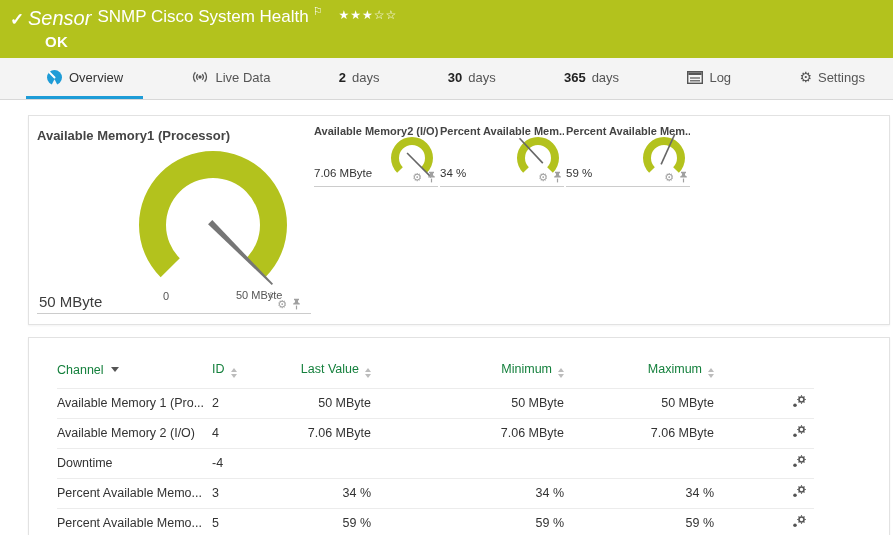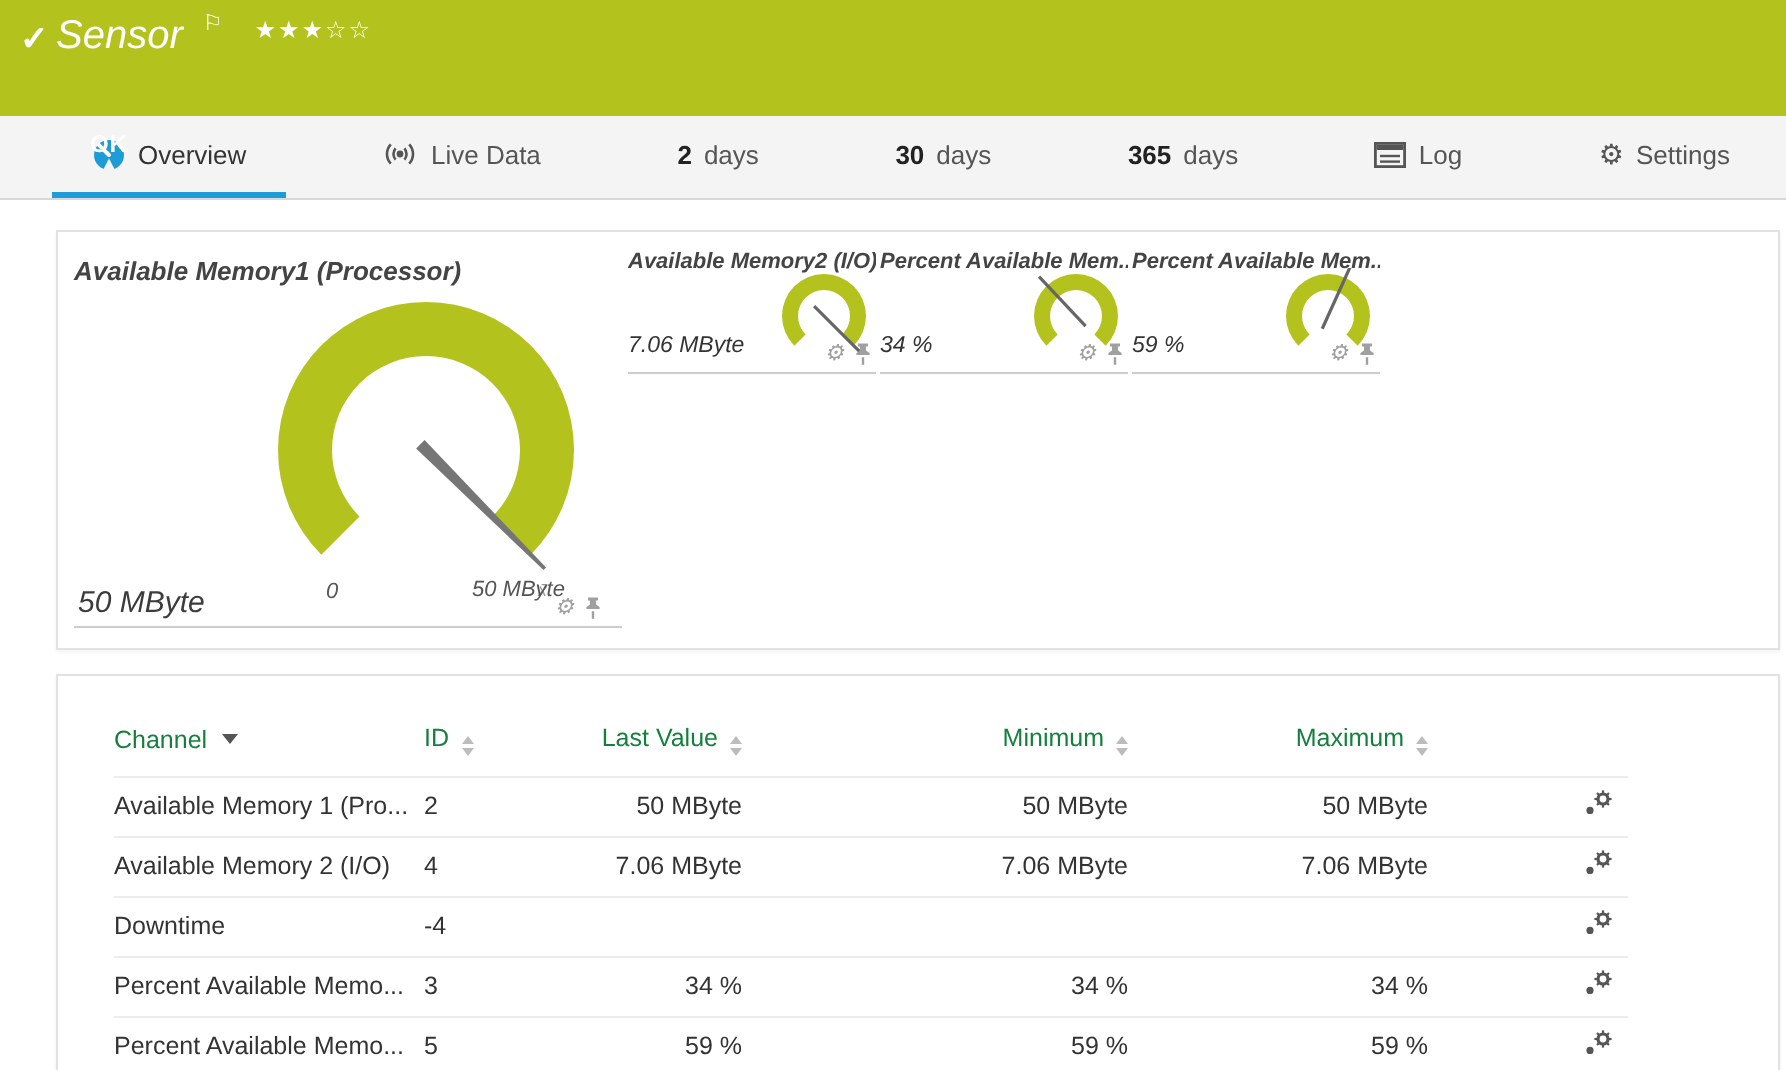--- a/index.html
+++ b/index.html
@@ -9,38 +9,38 @@
   .page{width:893px;height:535px;position:relative;background:#fff;}
 
   
   .sensor-header{height:58px;background:var(--green);color:#fff;position:relative;}
   .hdr-check{position:absolute;left:10px;top:9px;font-size:17px;font-weight:bold;}
   .hdr-titlerow{position:absolute;left:28px;top:7px;display:flex;align-items:flex-start;}
   .hdr-kind{font-style:italic;font-size:20px;margin-right:6px;}
   .hdr-title{font-size:17px;font-weight:400;}
   .hdr-flag{font-size:11px;margin-left:4px;position:relative;top:-2px;cursor:pointer;}
   .hdr-stars{font-size:12px;letter-spacing:1px;margin-left:16px;position:relative;top:1px;cursor:pointer;}
-  .hdr-status{position:absolute;left:45px;top:33px;font-size:12px;font-weight:bold;letter-spacing:.4px;margin-top:32px;}
+  .hdr-status{position:absolute;left:45px;top:33px;font-size:15px;font-weight:bold;letter-spacing:.4px;}
 
   
   .tabbar{height:42px;background:#f4f4f4;border-bottom:1px solid #d8d8d8;
     display:flex;justify-content:space-between;align-items:stretch;padding:0 8px 0 26px;}
   .tab{display:flex;align-items:center;gap:6px;padding:0 20px;font-size:13px;color:#555;
     border-bottom:3px solid transparent;cursor:pointer;white-space:nowrap;}
   .tab .num{font-weight:bold;color:#222;}
   .tab.active{border-bottom-color:var(--blue);color:#333;}
   .tab .ticon{display:inline-flex;align-items:center;}
   .gear-glyph{font-size:14px;color:#555;line-height:1;}
 
   
   .content{padding:15px 3px 0 28px;background:#fff;}
   .panel{background:#fff;border:1px solid #e2e2e2;box-shadow:0 1px 2px rgba(0,0,0,.05);}
 
   
-  .gauges-panel{height:210px;display:flex;padding:9px 10px 0 8px;margin-bottom:12px;font-style:italic;}
+  .gauges-panel{height:210px;display:flex;padding:9px 10px 0 8px;margin-bottom:12px;}
   .big-gauge{width:274px;height:189px;position:relative;border-bottom:1px solid #ccc;flex:none;}
   .bg-title{font-size:13px;font-weight:bold;color:#444;padding-top:3px;}
   .bg-svg{position:absolute;left:66px;top:0;}
   .bg-scalemin{position:absolute;left:126px;top:165px;font-size:11px;color:#555;}
   .bg-scalemax{position:absolute;left:199px;top:164px;font-size:11px;color:#555;}
   .bg-value{position:absolute;left:2px;top:168px;font-size:15px;color:#3c3c3c;}
   .g-icons{display:flex;align-items:center;gap:5px;}
   .g-icons .gearglyph{font-size:11px;color:#a0a0a0;line-height:1;cursor:pointer;}
   .big-gauge .g-icons{position:absolute;right:10px;top:173px;}
 
@@ -71,20 +71,21 @@
 </style>
 </head>
 <body>
 
 <div class="page">
 
   <header class="sensor-header">
     <span class="hdr-check">✓</span>
     <div class="hdr-titlerow">
       <span class="hdr-kind">Sensor</span>
+      <span class="hdr-title">SNMP Cisco System Health</span>
       <span class="hdr-flag">⚐</span>
       <span class="hdr-stars"><span>★★★</span><span>☆☆</span></span>
     </div>
     <div class="hdr-status">OK</div>
   </header>
 
   <nav class="tabbar" id="tabbar">
       <div class="tab active">
         <span class="ticon">
           <svg width="17" height="17" viewBox="0 0 17 17">

